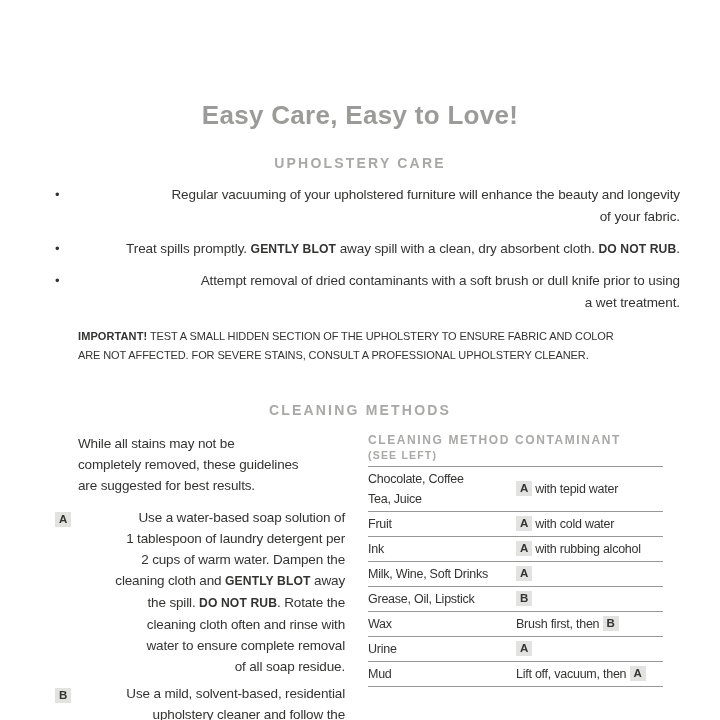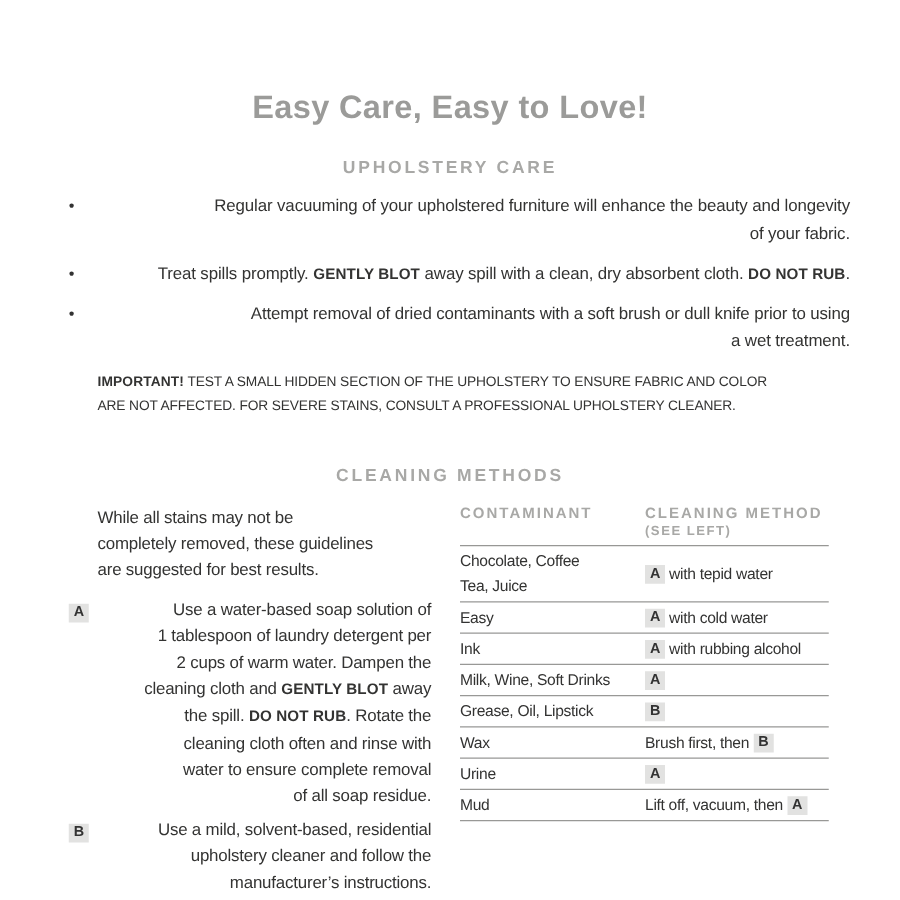--- a/index.html
+++ b/index.html
@@ -3,21 +3,21 @@
 <meta charset="utf-8">
 <style>
   * { margin: 0; padding: 0; box-sizing: border-box; }
   html, body { background: #ffffff; }
   body {
     width: 720px; height: 720px;
     font-family: "Liberation Sans", sans-serif;
     color: #333332;
     overflow: hidden;
   }
-  .page { width: 720px; height: 531px; padding-top: 70px; background: #ffffff; }
+  .page { width: 720px; height: 531px; padding-top: 100px; background: #ffffff; }
 
   .title {
     text-align: center;
     font-size: 26px;
     font-weight: bold;
     color: #9b9b99;
     letter-spacing: 0.3px;
     margin-bottom: 24px;
   }
   .sec-heading {
@@ -134,36 +134,36 @@
       <div class="method-row">
         <span class="badge-col"><span class="badge">B</span></span>
         <span class="method-text">Use a mild, solvent-based, residential
 upholstery cleaner and follow the
 manufacturer’s instructions.</span>
       </div>
     </div>
 
     <div class="right-col">
       <div class="t-header">
-        <span class="th th-c">CONTAMINANT</span>
         <span class="th th-m">
           <span>CLEANING METHOD</span>
           <span class="th-sub">(SEE LEFT)</span>
         </span>
+        <span class="th th-c">CONTAMINANT</span>
       </div>
 
       <div class="t-row">
         <span class="td-c">Chocolate, Coffee
 Tea, Juice</span>
         <span class="td-m">
             <span class="method-content"><span class="badge">A</span> with tepid water</span>
           </span>
       </div>
       <div class="t-row">
-        <span class="td-c">Easy</span>
+        <span class="td-c">Fruit</span>
         <span class="td-m">
             <span class="method-content"><span class="badge">A</span> with cold water</span>
           </span>
       </div>
       <div class="t-row">
         <span class="td-c">Ink</span>
         <span class="td-m">
             <span class="method-content"><span class="badge">A</span> with rubbing alcohol</span>
           </span>
       </div>

